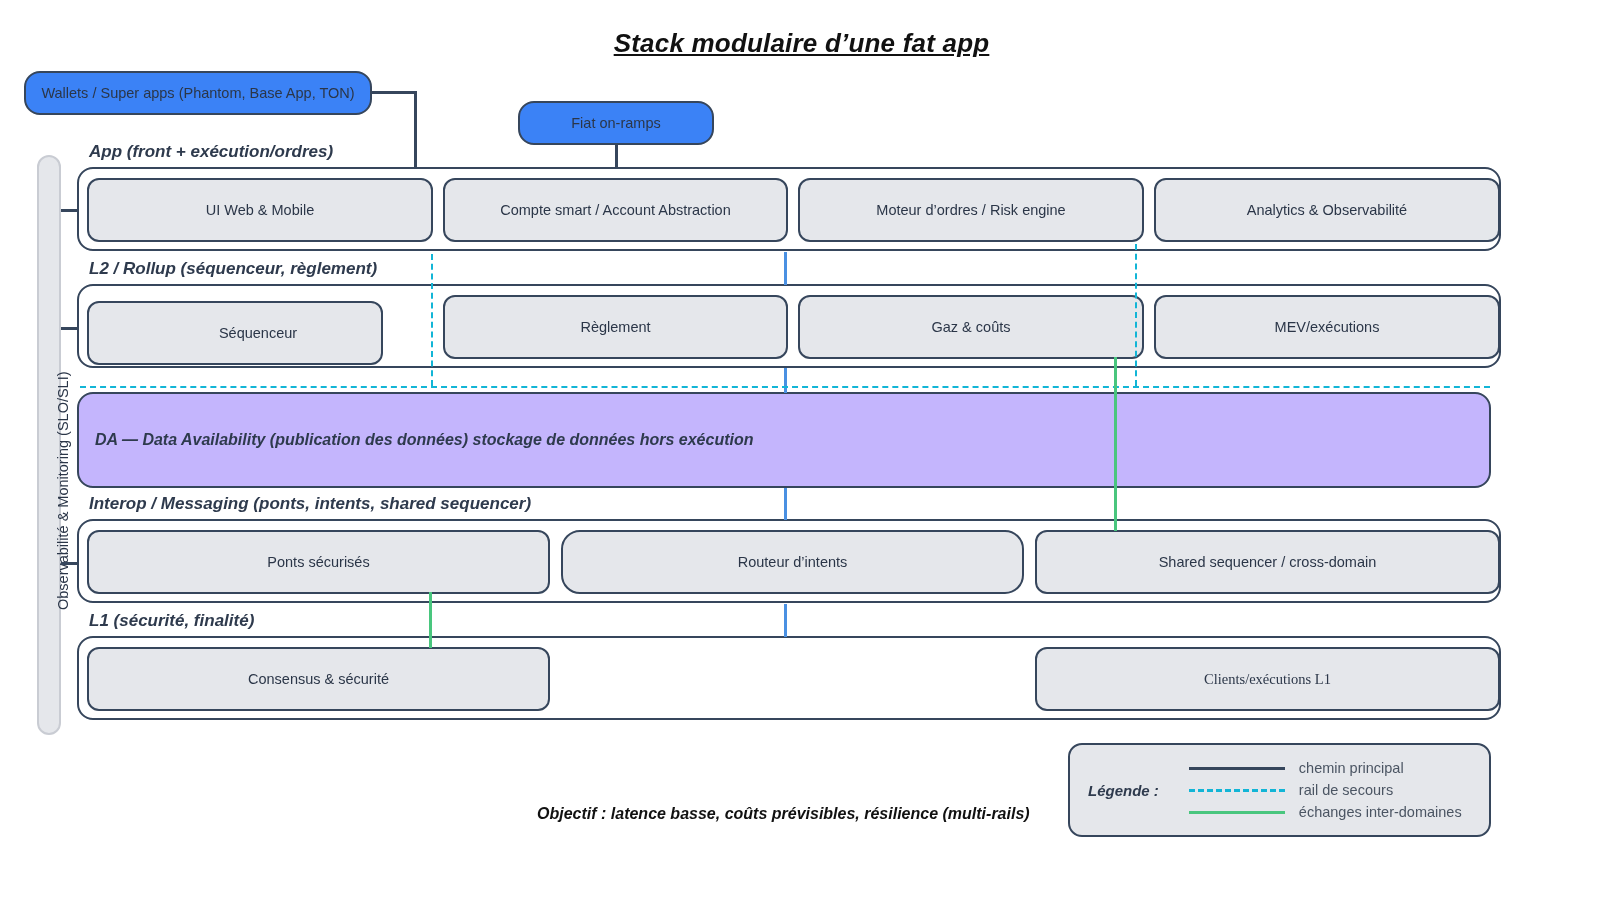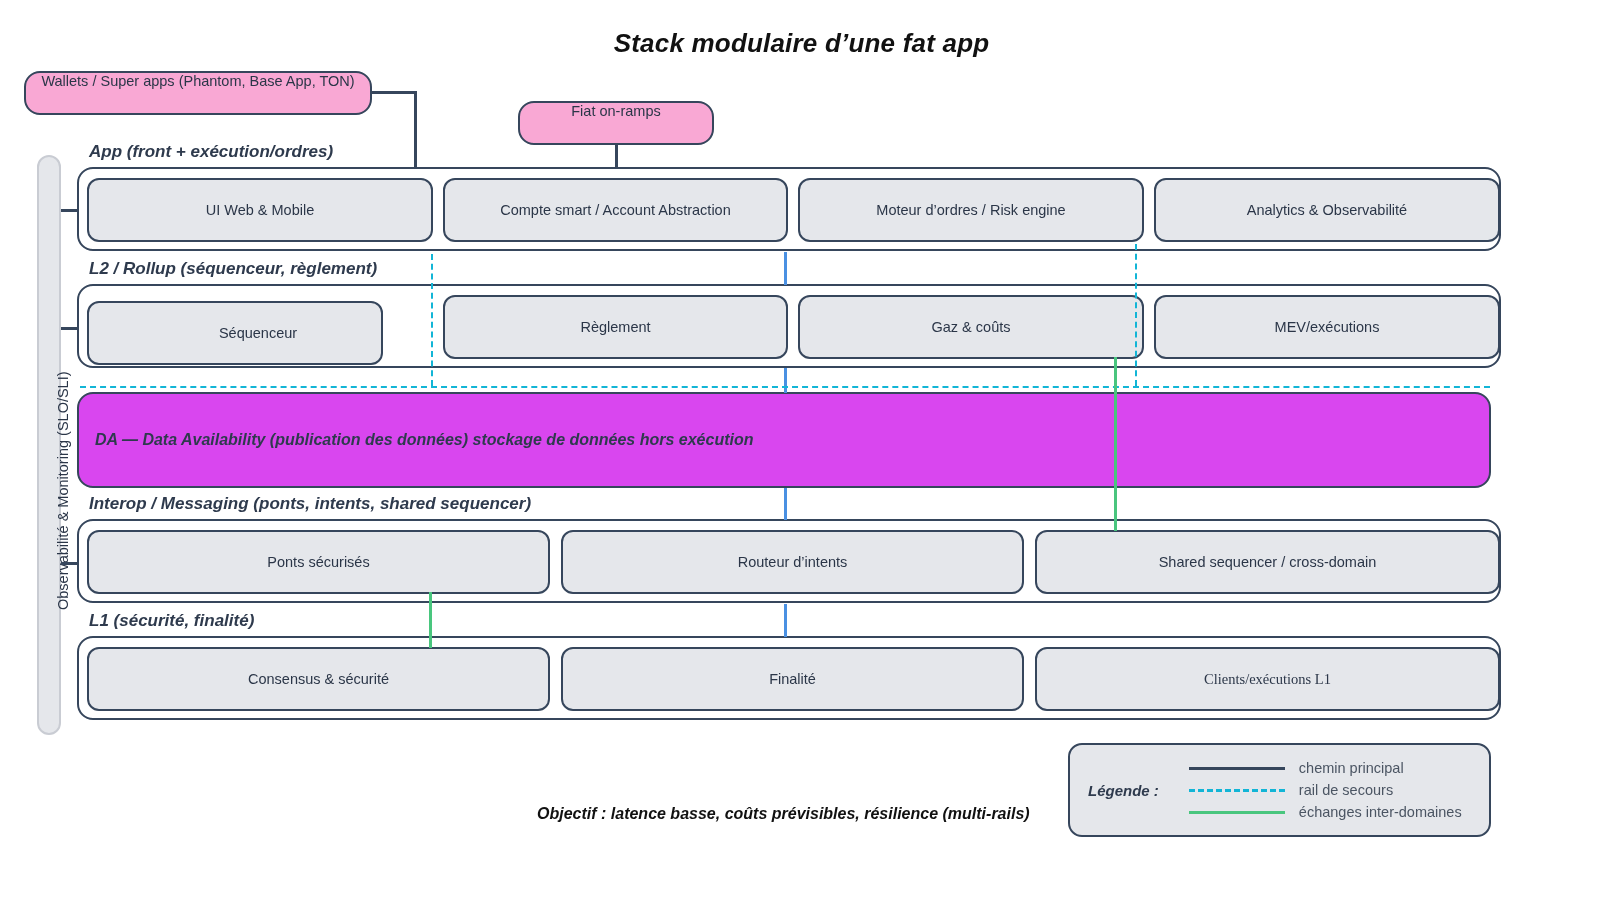--- a/index.html
+++ b/index.html
@@ -10,31 +10,31 @@
     color:#2e3a4d;
     overflow:hidden;
   }
   #stage{position:relative;width:1603px;height:900px;}
 
   
   .title{
     position:absolute;left:0;top:28px;width:1603px;
     text-align:center;
     font-size:26px;font-weight:bold;font-style:italic;
-    color:#111111;letter-spacing:.2px;
+    color:#111111;letter-spacing:.2px;text-decoration:underline;
   }
 
   
   .pill{
     position:absolute;
     box-sizing:border-box;
     border:2.5px solid #36465c;
     border-radius:14px;
-    background:#f9a8d4;
-    display:flex;justify-content:center;
+    background:#3b82f6;
+    display:flex;align-items:center;justify-content:center;
     font-size:14.5px;color:#2b3648;
   }
 
   
   .ext{
     border-radius:16px;
     font-size:14.5px;
     padding:0 14px;
   }
 
@@ -65,21 +65,21 @@
     font-size:14.5px;color:#2b3648;
     text-align:center;
   }
 
   
   .da-box{
     position:absolute;
     box-sizing:border-box;
     border:2.5px solid #36465c;
     border-radius:16px;
-    background:#d946ef;
+    background:#c4b5fd;
     display:flex;align-items:center;
     padding-left:16px;
     font-size:16px;font-weight:bold;font-style:italic;
     color:#2e3a4d;
   }
 
   
   .rail{
     position:absolute;
     box-sizing:border-box;
@@ -203,35 +203,32 @@
   <div class="da-box" style="left:77px;top:392px;width:1414px;height:96px;">
     <span>DA — Data Availability (publication des données) stockage de données hors exécution</span>
   </div>
 
   <div class="caption" style="left:89px;top:494px;">Interop / Messaging (ponts, intents, shared sequencer)</div>
   <div class="band" style="left:77px;top:519px;width:1424px;height:84px;"></div>
 
   <div class="module" style="left:87px;top:530px;width:463px;height:64px;">
     <span>Ponts sécurisés</span>
   </div>
-  <div class="module" style="left:561px;top:530px;width:463px;height:64px;">
+  <div class="module" style="left:561px;top:530px;width:463px;height:64px;border-radius:19px;">
     <span>Routeur d’intents</span>
   </div>
   <div class="module" style="left:1035px;top:530px;width:465px;height:64px;">
     <span>Shared sequencer / cross-domain</span>
   </div>
 
   <div class="caption" style="left:89px;top:611px;">L1 (sécurité, finalité)</div>
   <div class="band" style="left:77px;top:636px;width:1424px;height:84px;"></div>
 
   <div class="module" style="left:87px;top:647px;width:463px;height:64px;">
     <span>Consensus &amp; sécurité</span>
-  </div>
-  <div class="module" style="left:561px;top:647px;width:463px;height:64px;">
-    <span>Finalité</span>
   </div>
   <div class="module" style="left:1035px;top:647px;width:465px;height:64px;font-family:Liberation Serif, serif;">
     <span>Clients/exécutions L1</span>
   </div>
 
   <div class="blue" style="left:784px;top:252px;height:33px;"></div>
   <div class="blue" style="left:784px;top:368px;height:25px;"></div>
   <div class="blue" style="left:784px;top:488px;height:32px;"></div>
   <div class="blue" style="left:784px;top:604px;height:33px;"></div>
 

